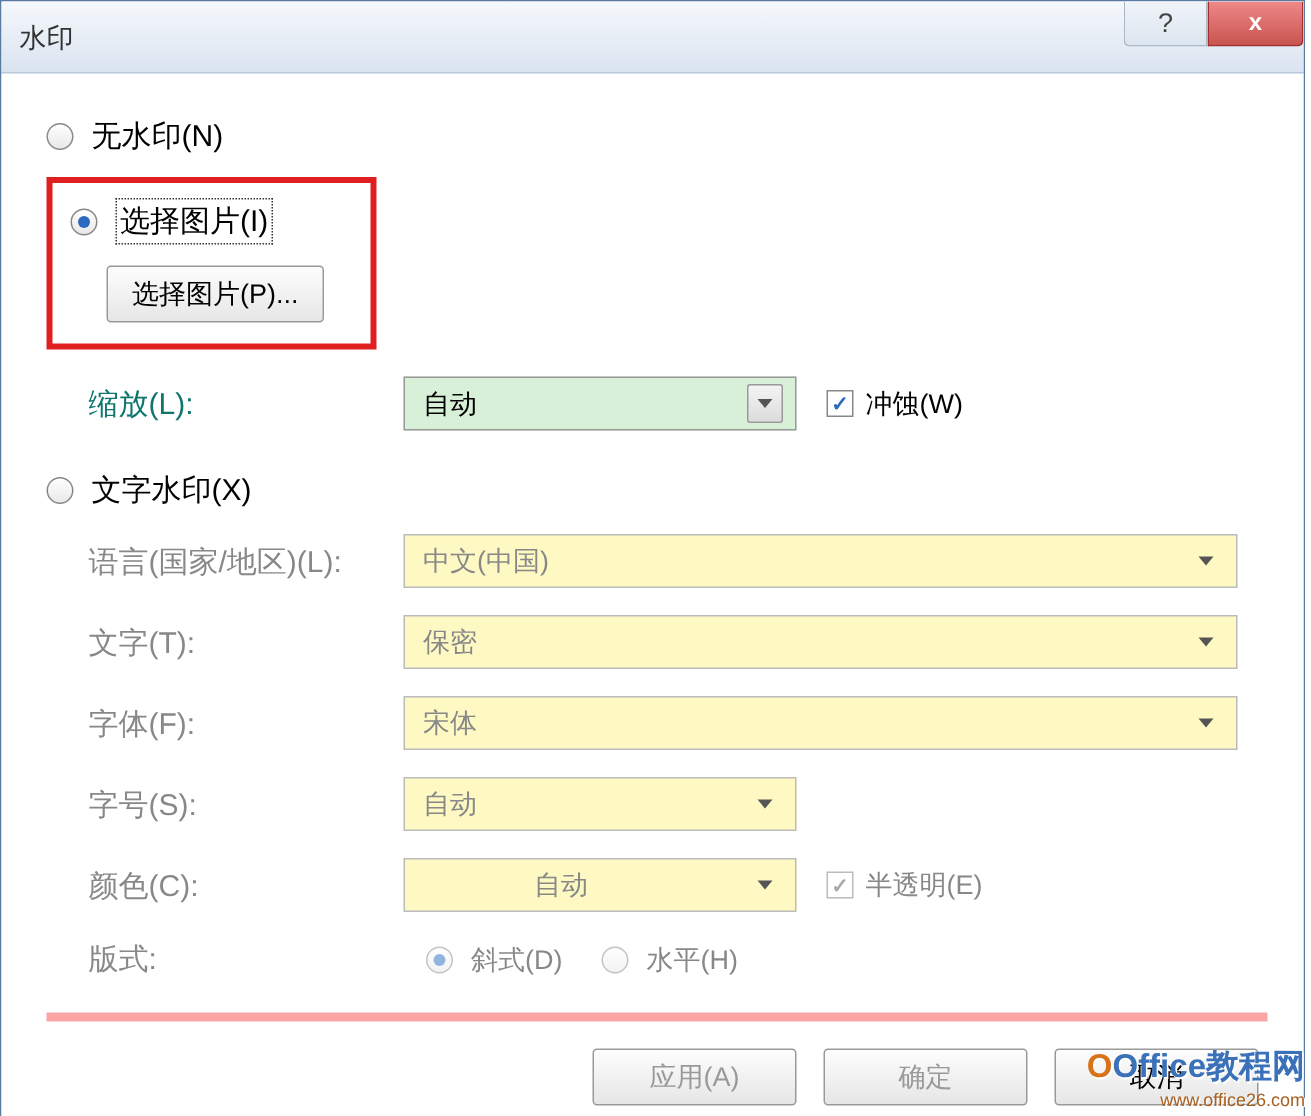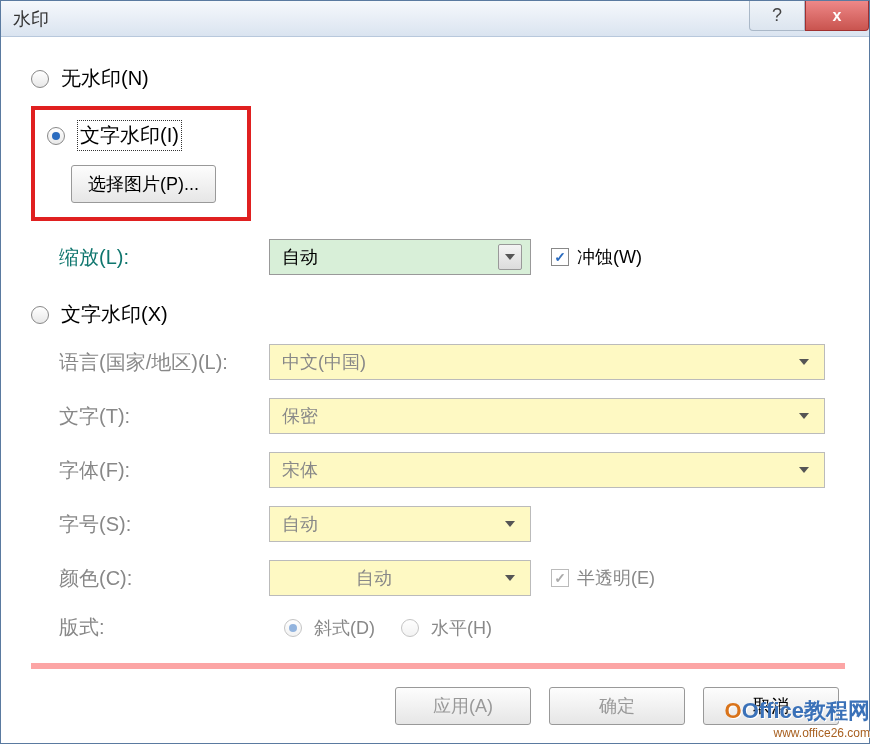--- a/index.html
+++ b/index.html
@@ -11,21 +11,21 @@
       height: 744px;
       position: relative;
     }
     .dialog {
       width: 870px;
       border: 1px solid #5a7aa0;
       background: #fff;
       position: relative;
     }
     .titlebar {
-      height: 36px;
+      height: 48px;
       background: linear-gradient(to bottom, #f5f8fc 0%, #e8eef6 50%, #dae4f0 100%);
       border-bottom: 1px solid #b8c8dc;
       display: flex;
       align-items: center;
       padding-left: 12px;
       position: relative;
     }
     .titlebar-title {
       font-size: 18px;
       color: #333;
@@ -230,21 +230,21 @@
   <div class="dialog-body">
 
     <div class="radio-row">
       <span class="radio"></span>
       <span class="radio-label">无水印(N)</span>
     </div>
 
     <div class="highlight-box">
       <div class="radio-row">
         <span class="radio selected"></span>
-        <span class="radio-label focus-outline">文字水印(I)</span>
+        <span class="radio-label focus-outline">选择图片(I)</span>
       </div>
       <button class="select-pic-btn">选择图片(P)...</button>
     </div>
 
     <div class="form-row">
       <span class="form-label">缩放(L):</span>
       <div class="combo green combo-sm">
         <span>自动</span>
         <span class="combo-arrow">
             <span class="dropdown-arrow"></span>

